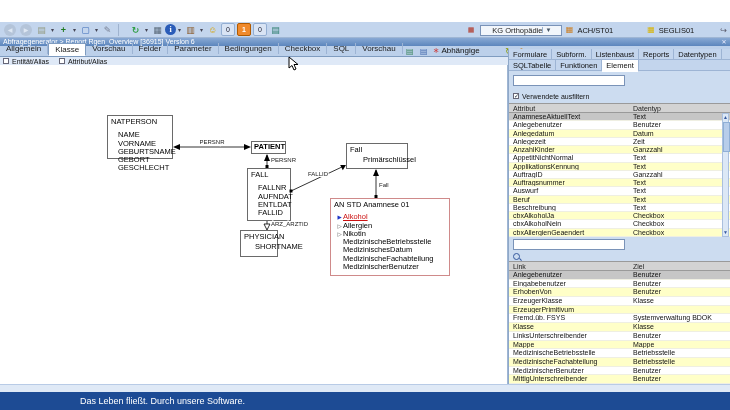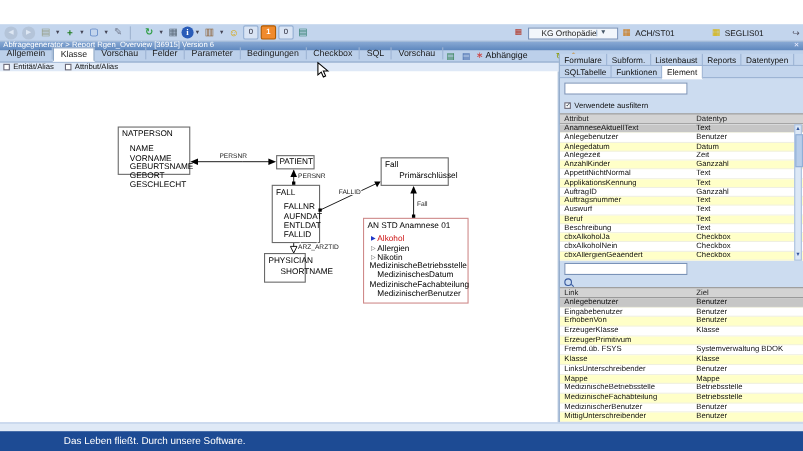--- a/index.html
+++ b/index.html
@@ -57,21 +57,21 @@
   
   .canvas{position:absolute;left:0;top:65px;width:508px;height:319px;background:#fff;border-right:1px solid #9fb6d4;box-sizing:border-box;}
   .ebox{position:absolute;background:#fff;border:1px solid #6a6a6a;font-size:7.5px;line-height:8.3px;color:#000;z-index:2;box-sizing:border-box;}
   .ebox .etitle{display:block;padding:2px 3px 0 3px;}
   .ebox .efields{display:block;padding:5px 2px 0 10px;}
   .ebox.red-border{border-color:#cf8a8a;}
   .anam-items{display:block;padding:4px 2px 0 5px;}
   .anam-row{display:flex;height:8.3px;line-height:8.3px;}
   .anam-row .mk{width:7px;font-size:5.5px;color:#555;text-align:center;}
   .anam-row.item-sel .mk{color:#2038c8;}
-  .anam-row.item-sel [data-field="label"]{color:#cc1111;}
+  .anam-row.item-sel [data-field="label"]{color:#cc1111;text-decoration:underline;}
   .anam-row .lbl{white-space:nowrap;}
   svg.links{position:absolute;left:0;top:0;width:730px;height:410px;pointer-events:none;z-index:3;}
   svg.links text{font-size:6px;fill:#222;paint-order:stroke;stroke:#fff;stroke-width:2px;font-family:"Liberation Sans",sans-serif;}
   
   .rpanel{position:absolute;left:508px;top:49px;width:222px;height:335px;background:#ccdcf0;box-sizing:border-box;border-left:1px solid #8fa8c8;}
   .rtabs{position:absolute;left:0;width:222px;height:11px;display:flex;font-size:7.5px;background:#c3d5ed;border-bottom:1px solid #9db4d4;box-sizing:border-box;}
   .rtab{height:11px;line-height:11px;padding:0 4px;border-right:1px solid #9db4d4;white-space:nowrap;}
   .rtab.active{background:#fff;border-bottom:1px solid #fff;}
   .filter-input{position:absolute;left:4px;width:112px;height:11px;border:1px solid #7a93b8;background:#fff;font-size:7px;padding:0 2px;box-sizing:border-box;font-family:"Liberation Sans",sans-serif;}
   .chkrow{position:absolute;left:4px;display:flex;align-items:center;font-size:7px;height:8px;}
@@ -89,21 +89,21 @@
   .trow .c2{flex:1;padding-left:2px;overflow:hidden;white-space:nowrap;}
   .vscroll{position:absolute;width:7px;background:#dce8f6;border:1px solid #aac0de;box-sizing:border-box;}
   .vscroll .sarr{display:block;height:7px;font-size:5px;text-align:center;line-height:7px;color:#35589e;}
   .vscroll .sthumb{position:absolute;left:0;top:8px;width:5px;height:28px;background:#b7cdea;border:1px solid #8fafd6;}
   .magrow{position:absolute;left:4px;height:8px;display:flex;align-items:center;}
   .mag{width:5px;height:5px;border:1px solid #35589e;border-radius:50%;position:relative;display:inline-block;}
   .mag::after{content:"";position:absolute;width:3px;height:1px;background:#35589e;transform:rotate(45deg);right:-3px;bottom:-1px;}
   
   .strip{position:absolute;left:0;top:384px;width:730px;height:8px;background:#dfe9f6;border-top:1px solid #b8cbe6;box-sizing:border-box;}
   .statusbar{position:absolute;left:0;top:392px;width:730px;height:18px;background:#1d4b94;color:#fff;
-     font-size:9px;line-height:18px;padding-left:58px;box-sizing:border-box;}
+     font-size:9px;line-height:18px;padding-left:80px;box-sizing:border-box;}
   .cursor{position:absolute;left:288px;top:56px;z-index:20;}
 </style>
 </head>
 <body>
 
 <div id="app">
 
 
 
   <div class="toolbar">
@@ -238,21 +238,21 @@
   <div class="ebox" style="left:107px;top:115px;width:66px;height:44px;">
     <span class="etitle">NATPERSON</span>
     <span class="efields">
         <span style="display:block;" data-field="label">NAME</span>
         <span style="display:block;" data-field="label">VORNAME</span>
         <span style="display:block;" data-field="label">GEBURTSNAME</span>
         <span style="display:block;" data-field="label">GEBORT</span>
         <span style="display:block;" data-field="label">GESCHLECHT</span>
       </span>
   </div>
-  <div class="ebox" style="left:251px;top:141px;width:35px;height:13px;">
+  <div class="ebox" style="left:251px;top:141px;width:35px;height:13px;font-weight:bold;">
     <span class="etitle" style="padding:1px 2px;">PATIENT</span>
   </div>
   <div class="ebox" style="left:247px;top:168px;width:44px;height:53px;">
     <span class="etitle">FALL</span>
     <span class="efields">
         <span style="display:block;" data-field="label">FALLNR</span>
         <span style="display:block;" data-field="label">AUFNDAT</span>
         <span style="display:block;" data-field="label">ENTLDAT</span>
         <span style="display:block;" data-field="label">FALLID</span>
       </span>
@@ -262,21 +262,21 @@
     <span class="efields" style="padding-top:2px;padding-left:14px;">
         <span style="display:block;" data-field="label">SHORTNAME</span>
       </span>
   </div>
   <div class="ebox" style="left:346px;top:143px;width:62px;height:26px;">
     <span class="etitle">Fall</span>
     <span class="efields" style="padding-top:2px;padding-left:16px;">
         <span style="display:block;" data-field="label">Primärschlüssel</span>
       </span>
   </div>
-  <div class="ebox red-border" style="left:330px;top:198px;width:96px;height:78px;">
+  <div class="ebox red-border" style="left:330px;top:198px;width:120px;height:78px;">
     <span class="etitle">AN STD Anamnese 01</span>
     <span class="anam-items">
 
     <span class="anam-row item-sel">
         <span class="mk" data-field="marker">▶</span>
         <span class="lbl" data-field="label">Alkohol</span>
       </span>
         <span class="anam-row item-node">
         <span class="mk" data-field="marker">▷</span>
         <span class="lbl" data-field="label">Allergien</span>

